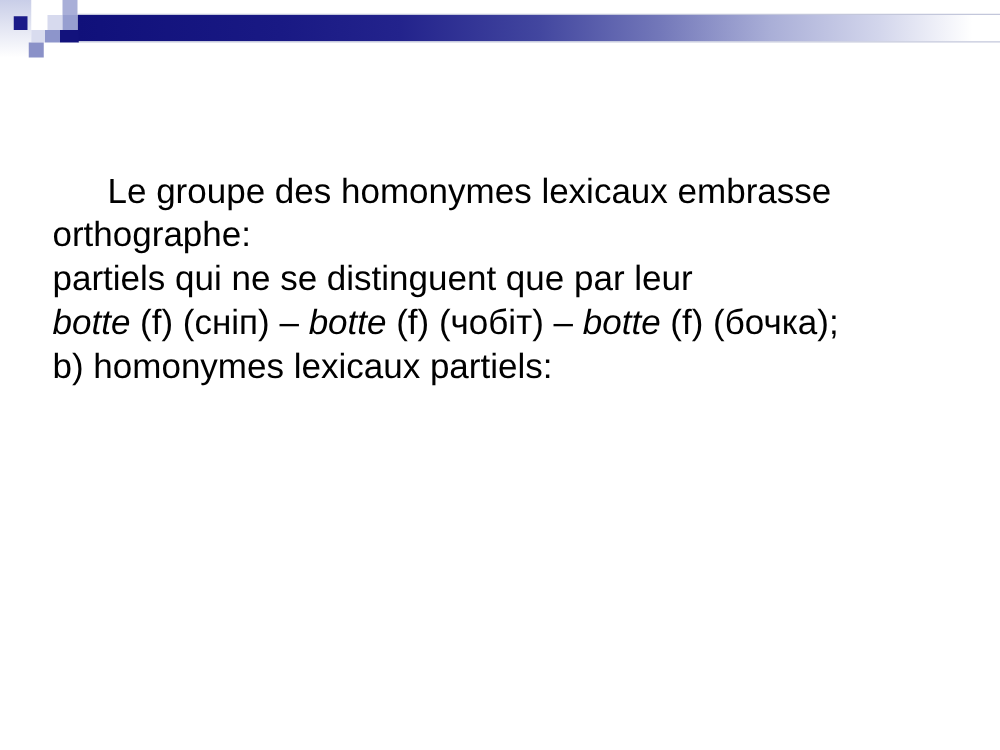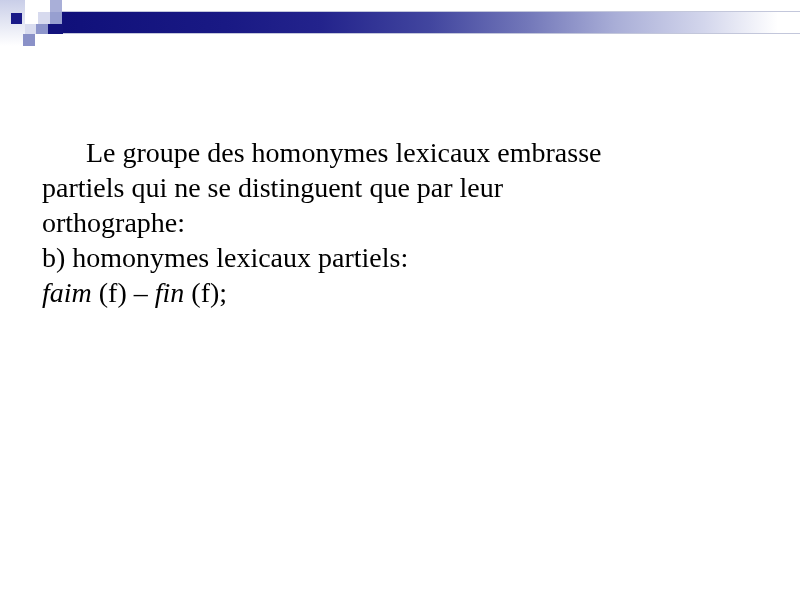--- a/index.html
+++ b/index.html
@@ -13,21 +13,20 @@
     position: relative;
     overflow: hidden;
     font-family: "Liberation Sans", "DejaVu Sans", sans-serif;
   }
   .slide {
     position: absolute;
     inset: 0;
     width: 800px;
     height: 600px;
     background: #ffffff;
-    font-family: Liberation Serif, serif;
   }
 
   
   .decor { position: absolute; inset: 0; pointer-events: none; }
 
   .strip {
     position: absolute;
     left: 0; top: 0;
     width: 25px; height: 46px;
     background: linear-gradient(to bottom, #c9cee8 0%, #dfe2f1 40%, #ffffff 100%);
@@ -85,19 +84,19 @@
     <div class="sq sq-top"></div>
     <div class="sq sq-pale1"></div>
     <div class="sq sq-med1"></div>
     <div class="sq sq-pale2"></div>
     <div class="sq sq-med2"></div>
     <div class="sq sq-purple"></div>
   </div>
 
   <div class="body-text">
     <div class="line indent"><span>Le groupe des homonymes lexicaux embrasse</span></div>
+    <div class="line"><span>orthographe:</span></div>
     <div class="line"><span>partiels qui ne se distinguent que par leur</span></div>
-    <div class="line"><span>orthographe:</span></div>
+    <div class="line"><span class="it">botte</span><span> (f) (сніп) – </span><span class="it">botte</span><span> (f) (чобіт) – </span><span class="it">botte</span><span> (f) (бочка);</span></div>
     <div class="line"><span>b) homonymes lexicaux partiels:</span></div>
-    <div class="line"><span class="it">faim</span><span> (f) – </span><span class="it">fin</span><span> (f);</span></div>
   </div>
 
 </div>
 
 </body></html>

